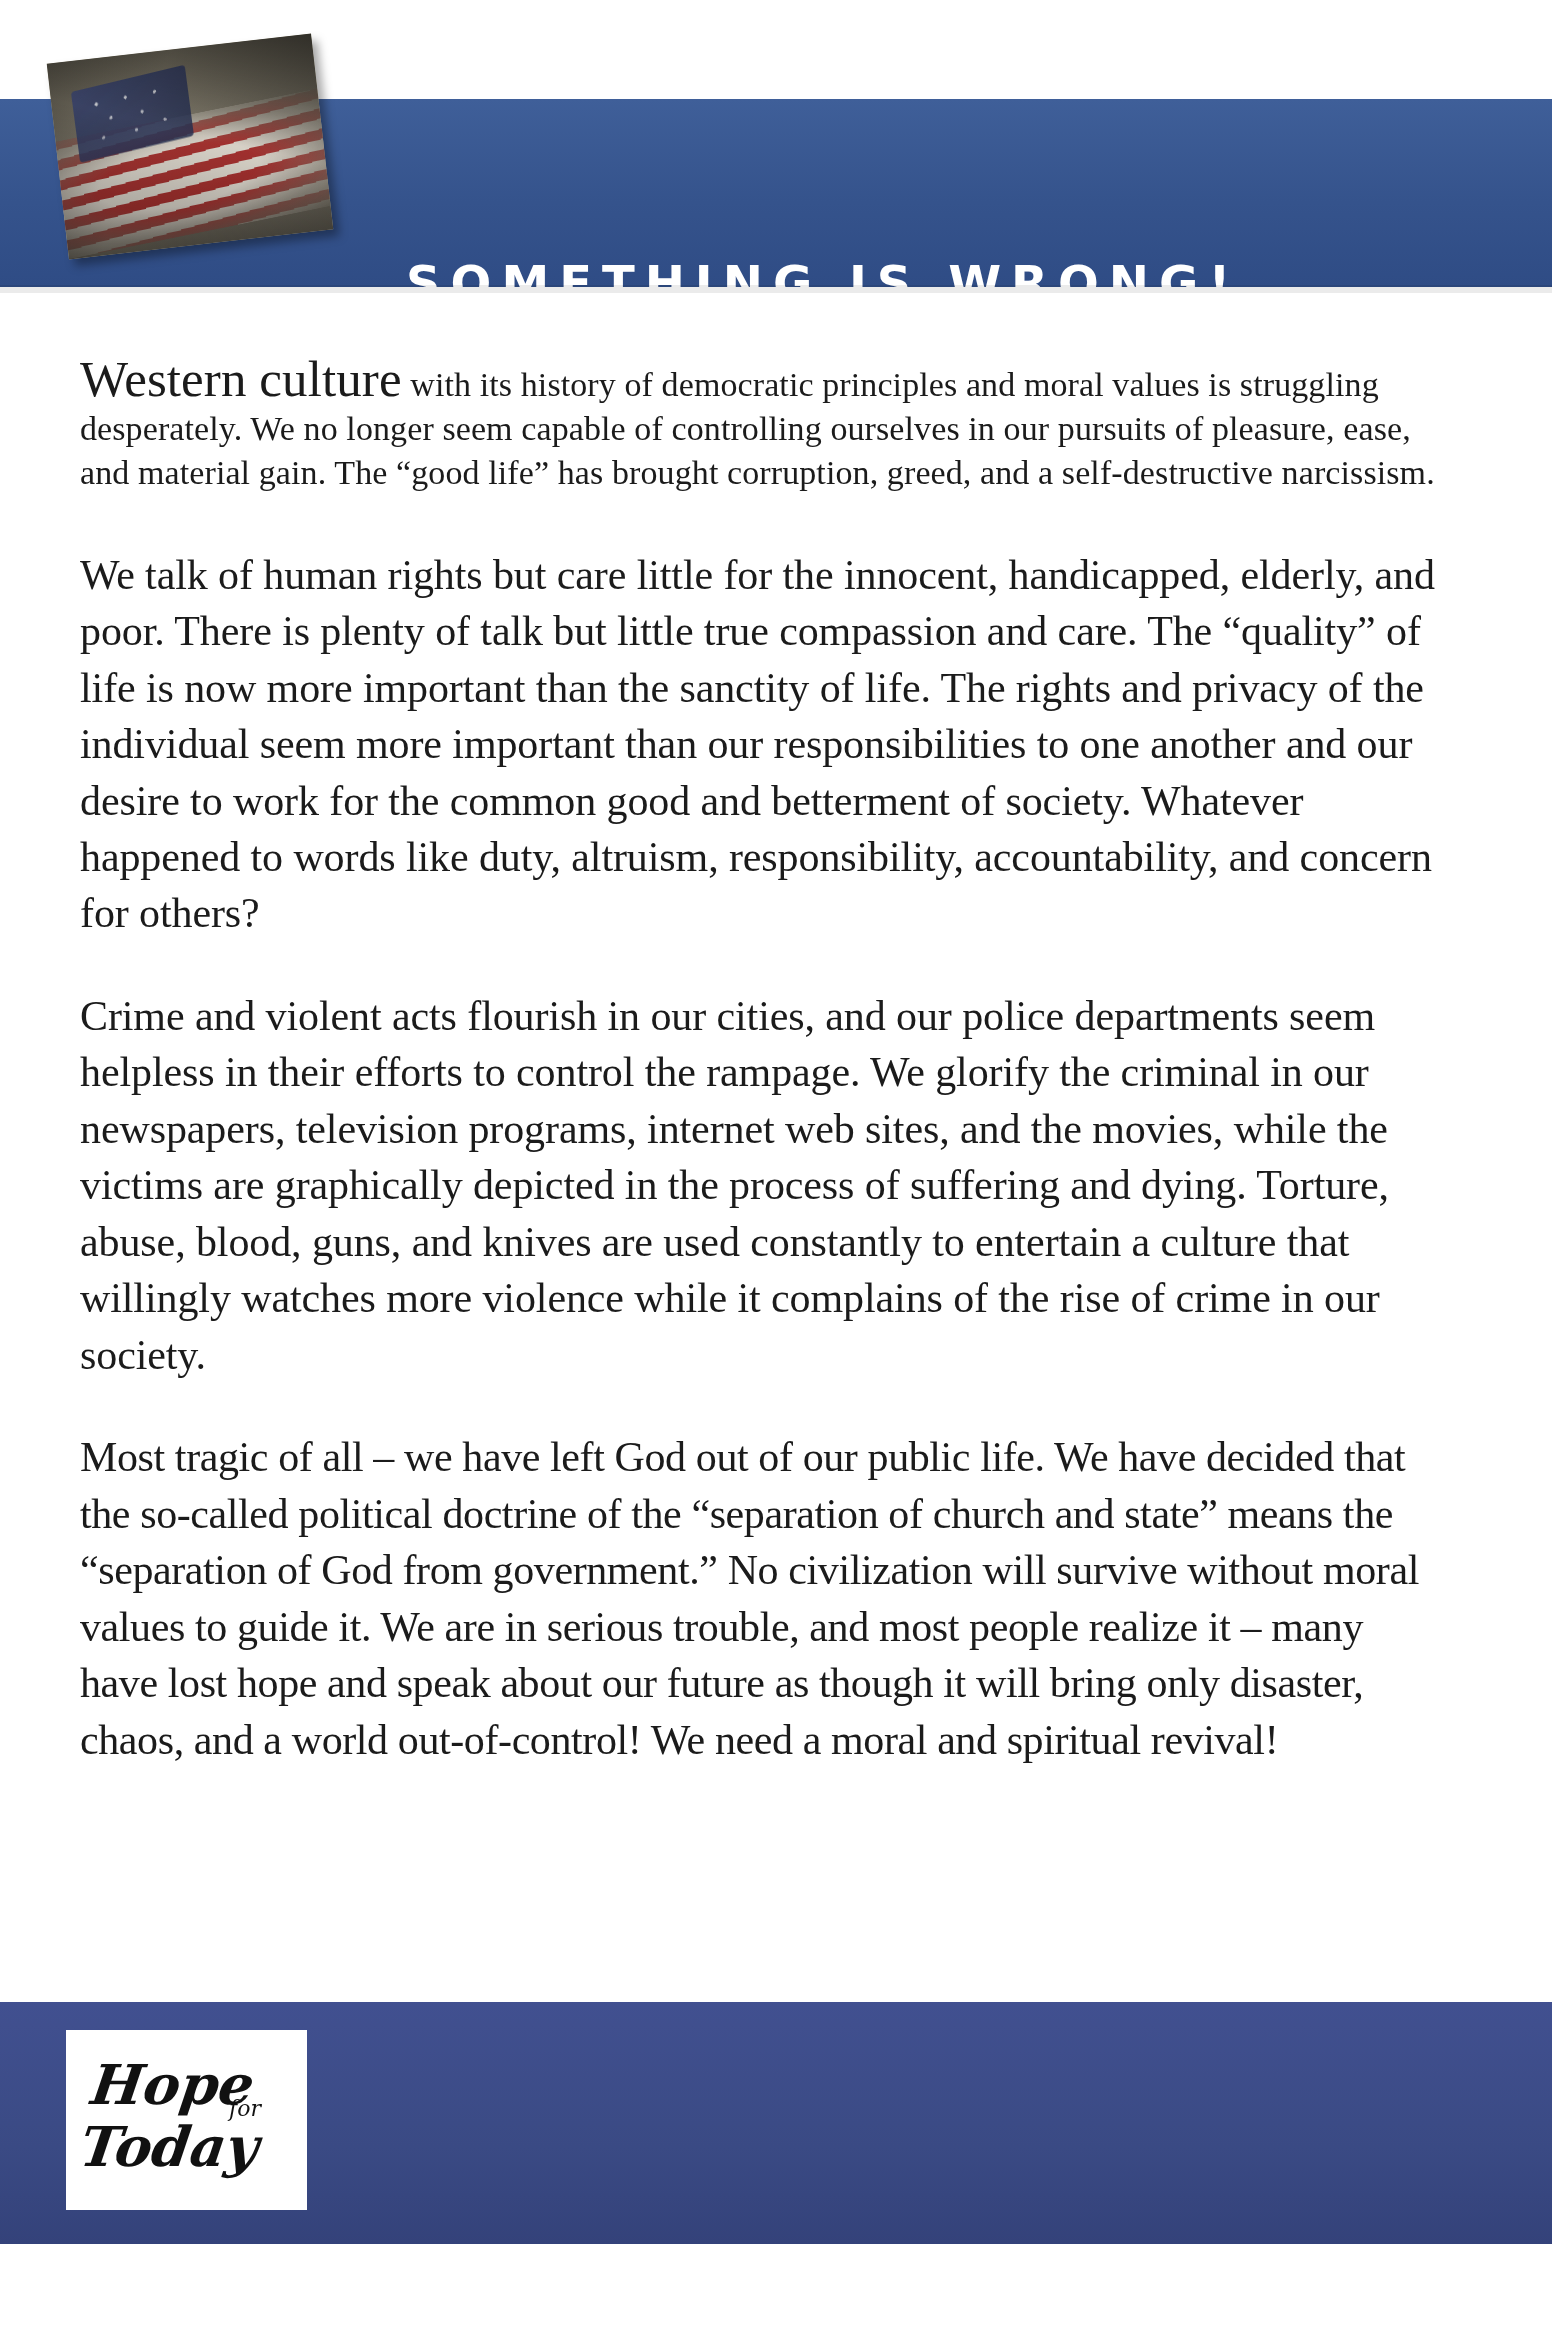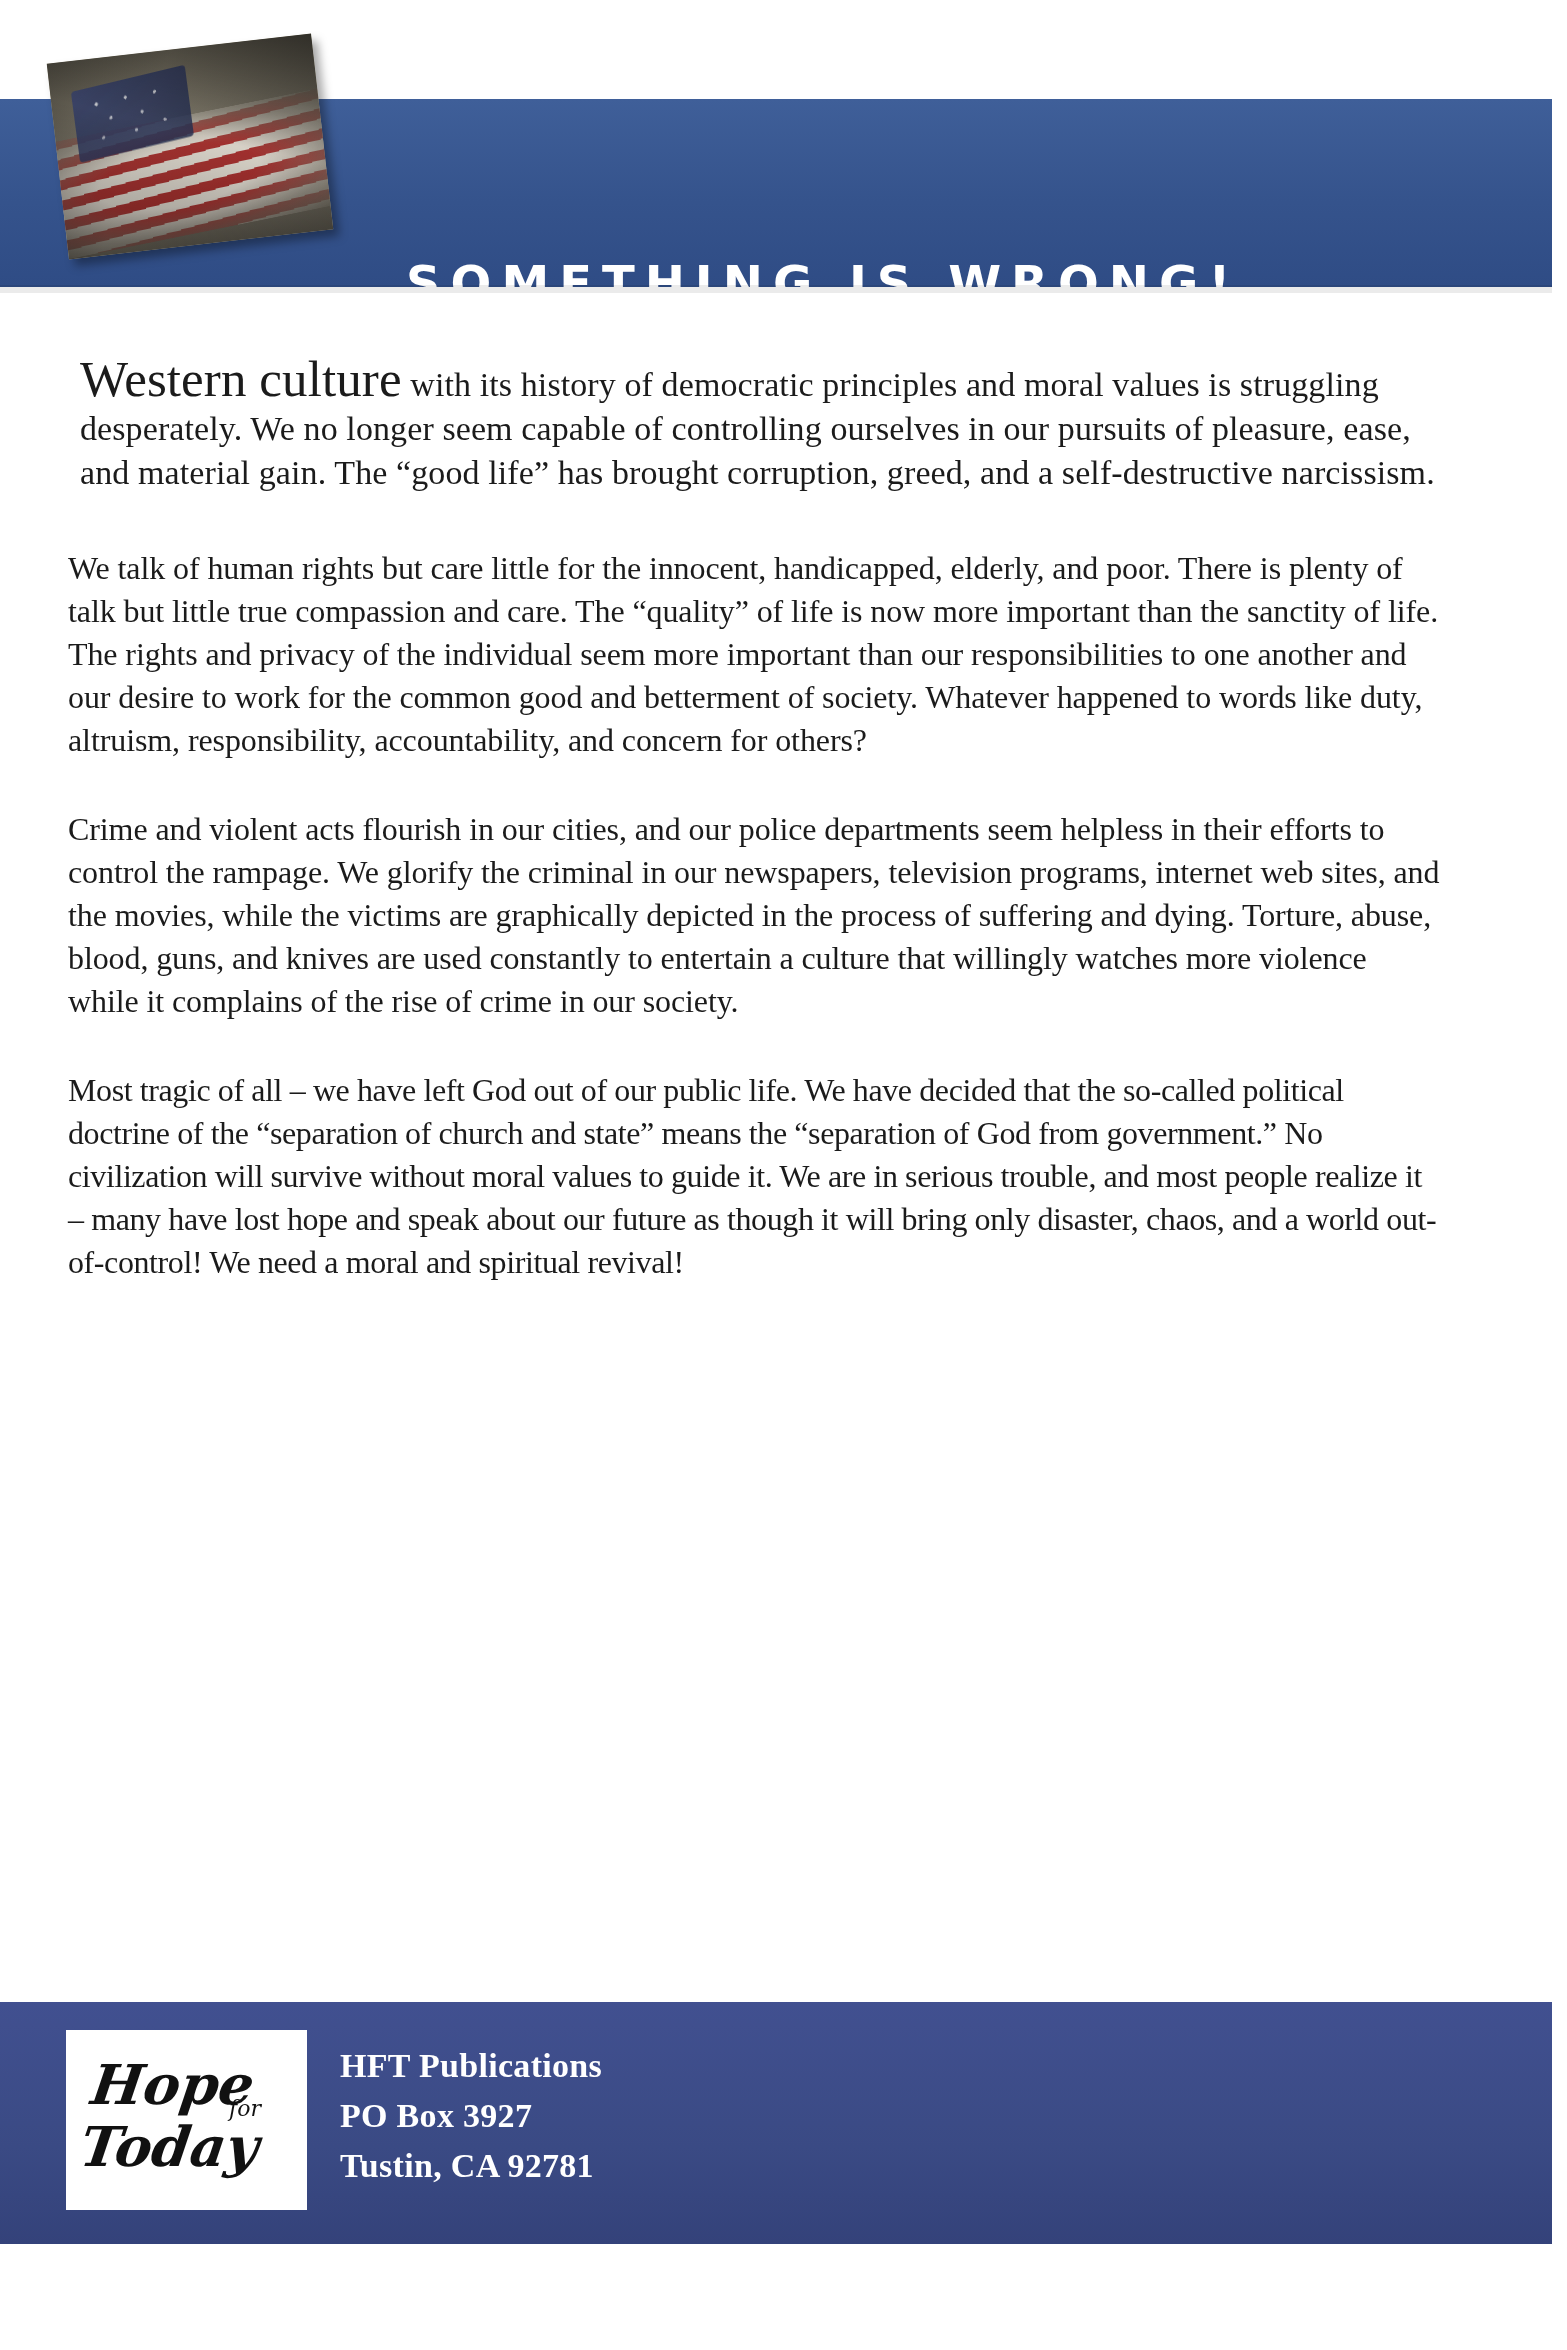--- a/index.html
+++ b/index.html
@@ -130,23 +130,23 @@
     font-size: 34px;
     line-height: 1.30;
     margin: 0 0 51px 12px;
     letter-spacing: 0.1px;
   }
   .lead-strong {
     font-size: 51px;
     line-height: 1;
   }
   .para {
-    font-size: 32px;
+    font-size: 42px;
     line-height: 1.345;
-    margin: 0 0 46px 0;
+    margin: 0 0 46px 12px;
     letter-spacing: -0.1px;
   }
   .para.tight {
     letter-spacing: -0.4px;
   }
 
   
   .footer-band {
     position: absolute;
     left: 0;
@@ -243,19 +243,14 @@
 </div>
 
 <div class="footer-band">
   <div class="logo-box">
     <div class="logo-script">
       <span class="logo-word1">Hope</span>
       <span class="logo-for">for</span>
       <span class="logo-word2">Today</span>
     </div>
   </div>
-  <div class="footer-address">
-    <div>HFT Publications</div>
-    <div>PO Box 3927</div>
-    <div>Tustin, CA  92781</div>
-  </div>
 </div>
 
 
 </body></html>

